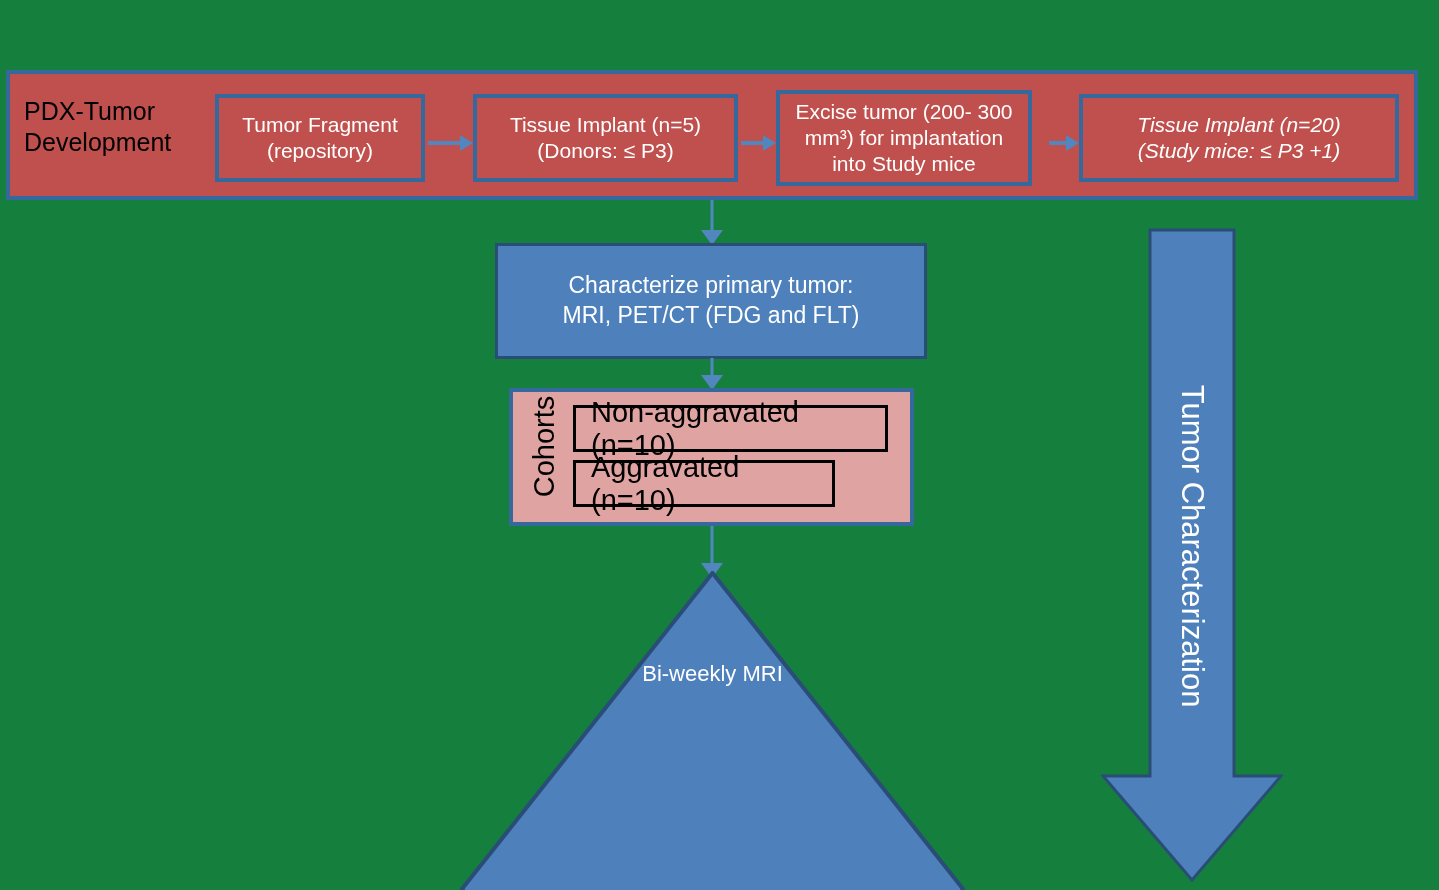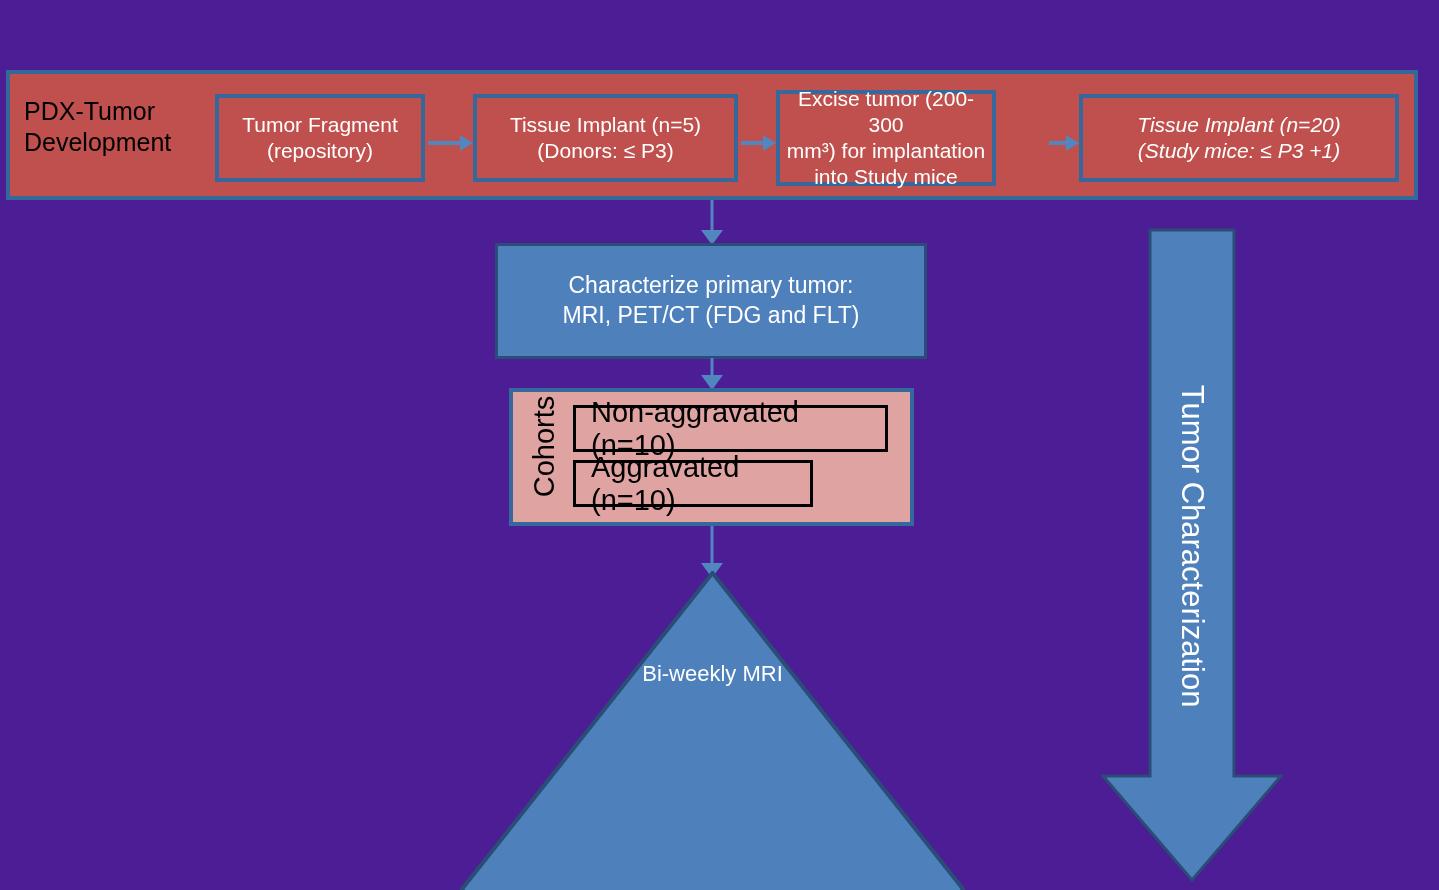--- a/index.html
+++ b/index.html
@@ -5,21 +5,21 @@
 <style>
   html, body {
     margin: 0;
     padding: 0;
     background: #000000;
   }
   #canvas {
     position: relative;
     width: 1439px;
     height: 890px;
-    background: #4c1d95;
+    background: #15803d;
     overflow: hidden;
     font-family: "Liberation Sans", sans-serif;
   }
 
   
   .banner {
     position: absolute;
     left: 6px;
     top: 70px;
     width: 1412px;
@@ -51,21 +51,21 @@
     line-height: 1.25;
     display: flex;
     align-items: center;
     justify-content: center;
     text-align: center;
     white-space: pre-line;
     padding: 2px 6px;
   }
   #stage-1 { left: 205px;  top: 20px; width: 210px; height: 88px; }
   #stage-2 { left: 463px;  top: 20px; width: 265px; height: 88px; }
-  #stage-3 { left: 766px;  top: 16px; width: 220px; height: 96px; }
+  #stage-3 { left: 766px;  top: 16px; width: 256px; height: 96px; }
   #stage-4 { left: 1069px; top: 20px; width: 320px; height: 88px; font-style: italic; }
 
   
   .h-arrow {
     position: absolute;
     top: 61px;
     height: 16px;
   }
   .h-arrow .line {
     position: absolute;
@@ -156,21 +156,21 @@
     background: #DFA3A2;
     border: 3px solid #000000;
     box-sizing: border-box;
     color: #000000;
     font-size: 29px;
     display: flex;
     align-items: center;
     padding-left: 15px;
   }
   #cohort-item-0 { top: 13px; width: 315px; height: 47px; }
-  #cohort-item-1 { top: 68px; width: 240px; height: 47px; }
+  #cohort-item-1 { top: 68px; width: 262px; height: 47px; }
 
   
   #decision-diamond {
     position: absolute;
     left: 460px; top: 571px;
     width: 505px; height: 636px;
   }
   #decision-diamond svg { display: block; width: 100%; height: 100%; }
   #diamond-text {
     position: absolute;

